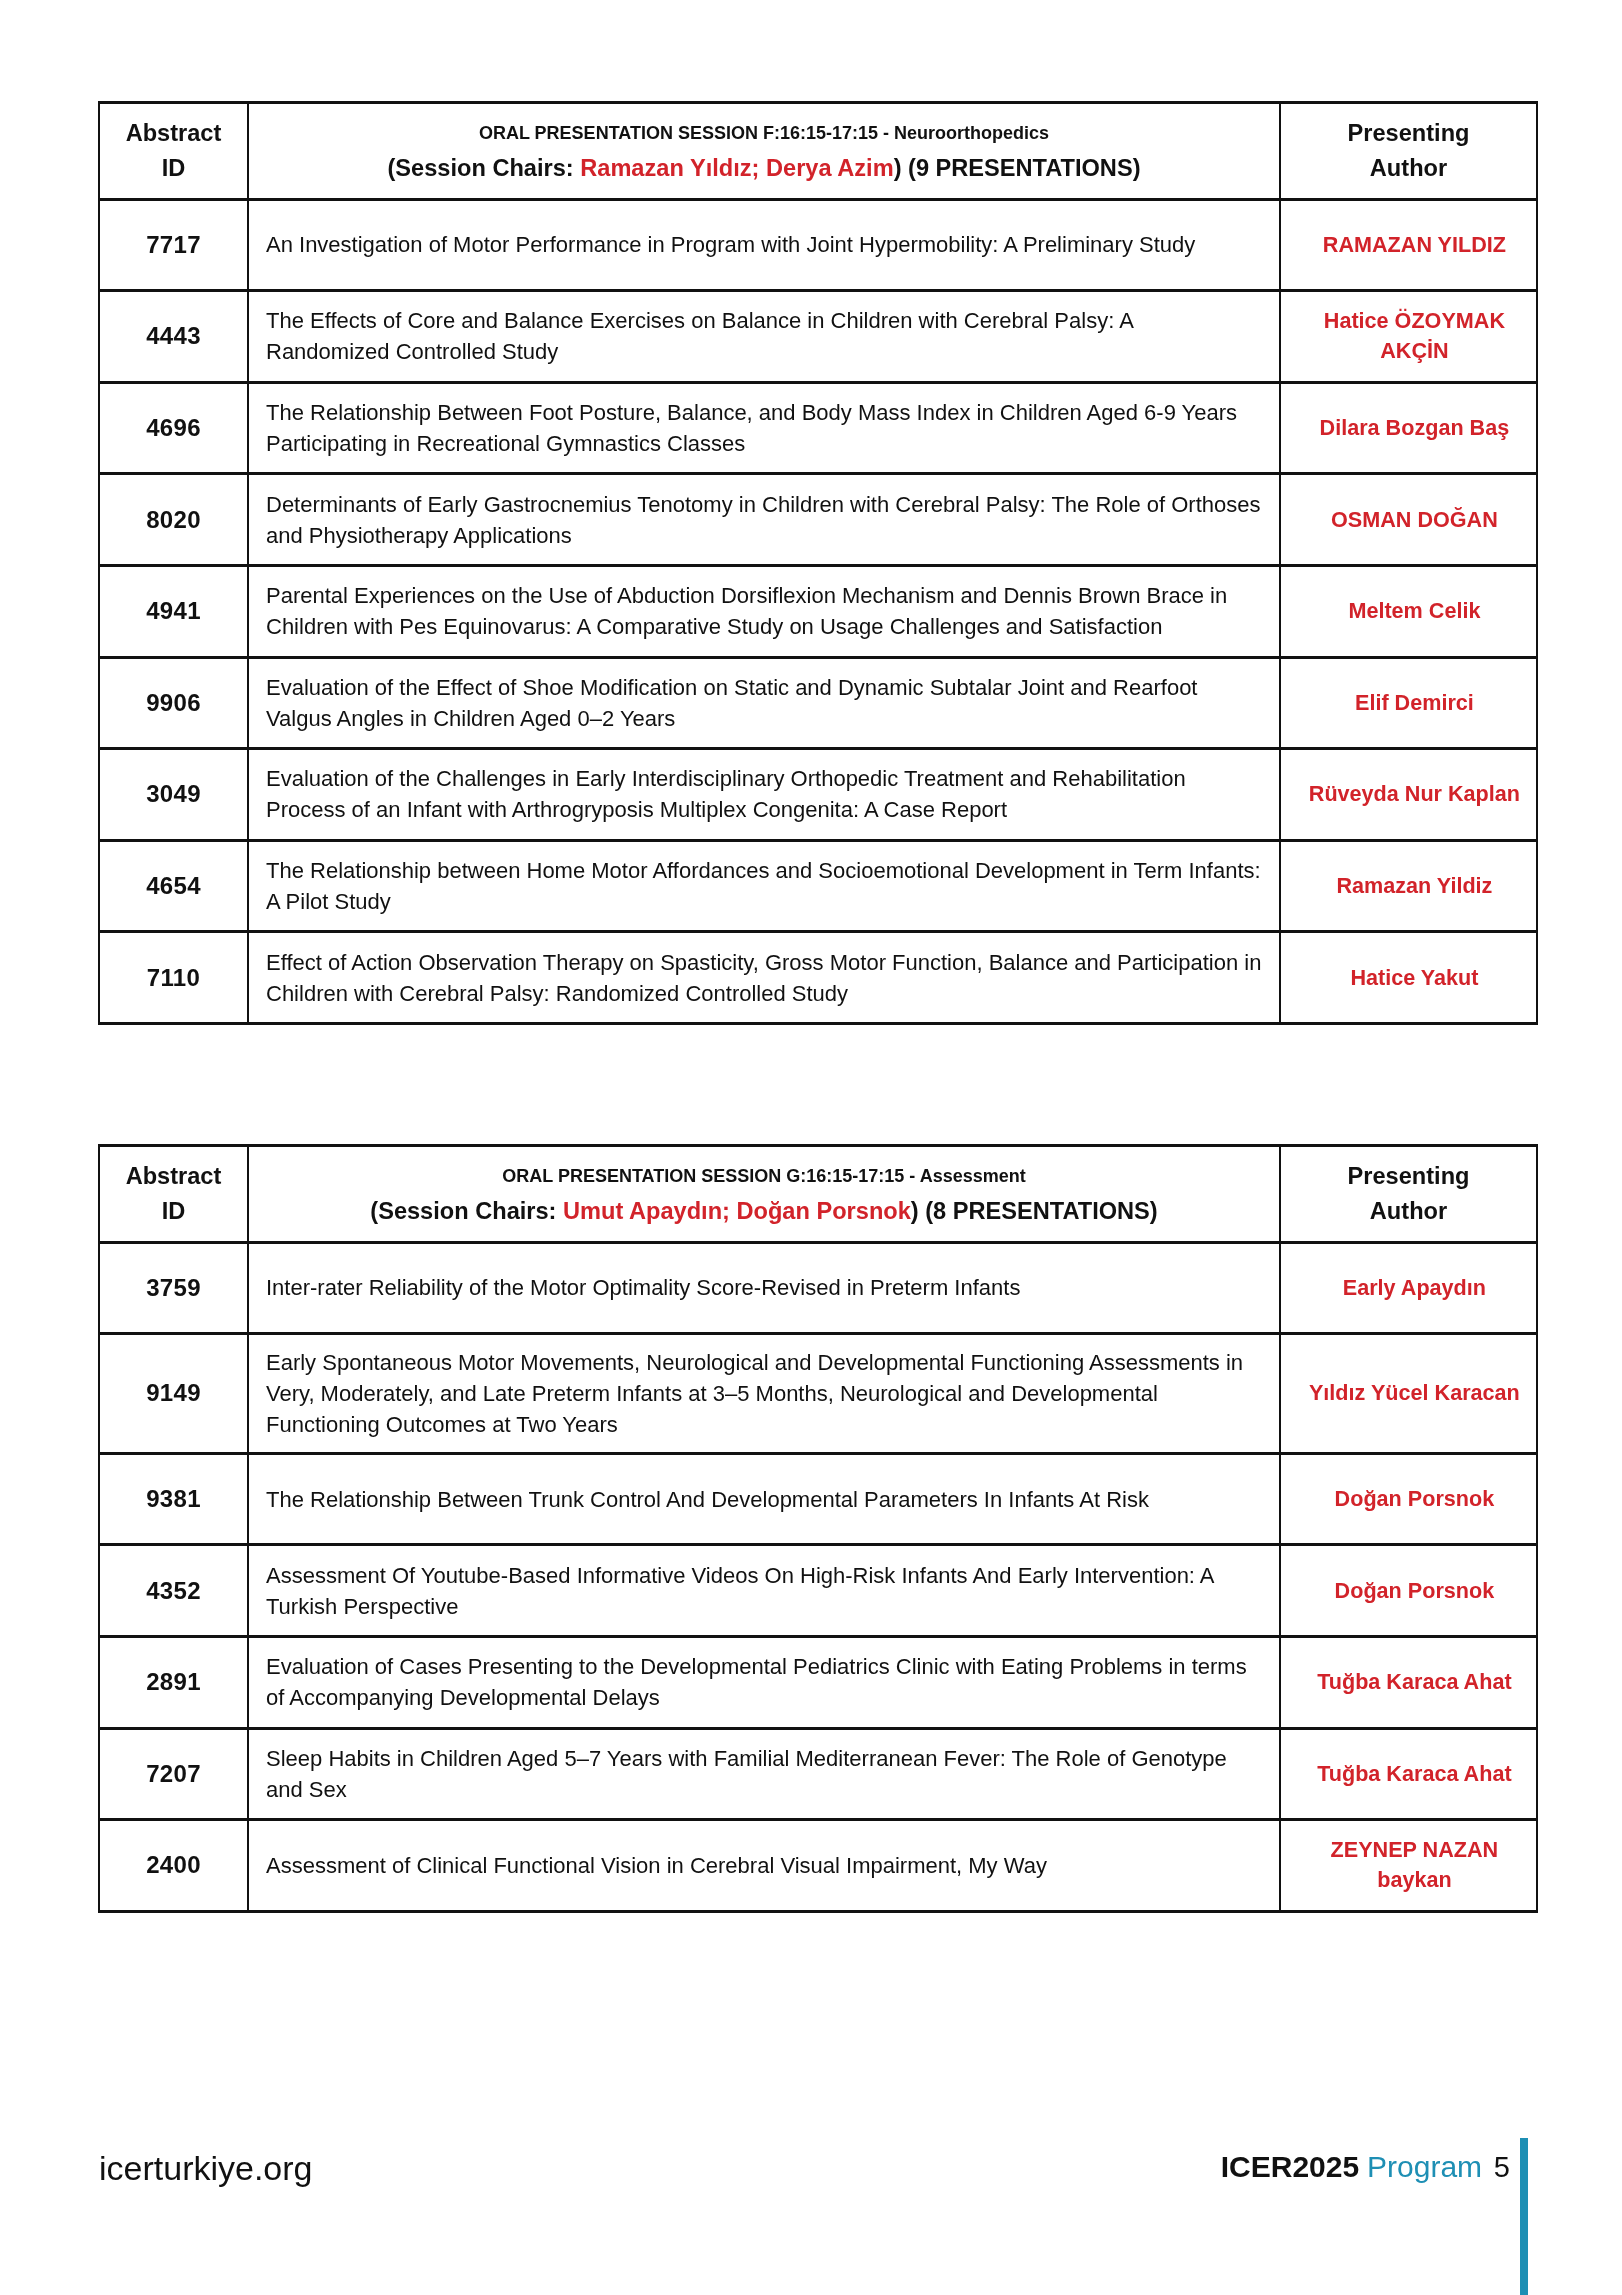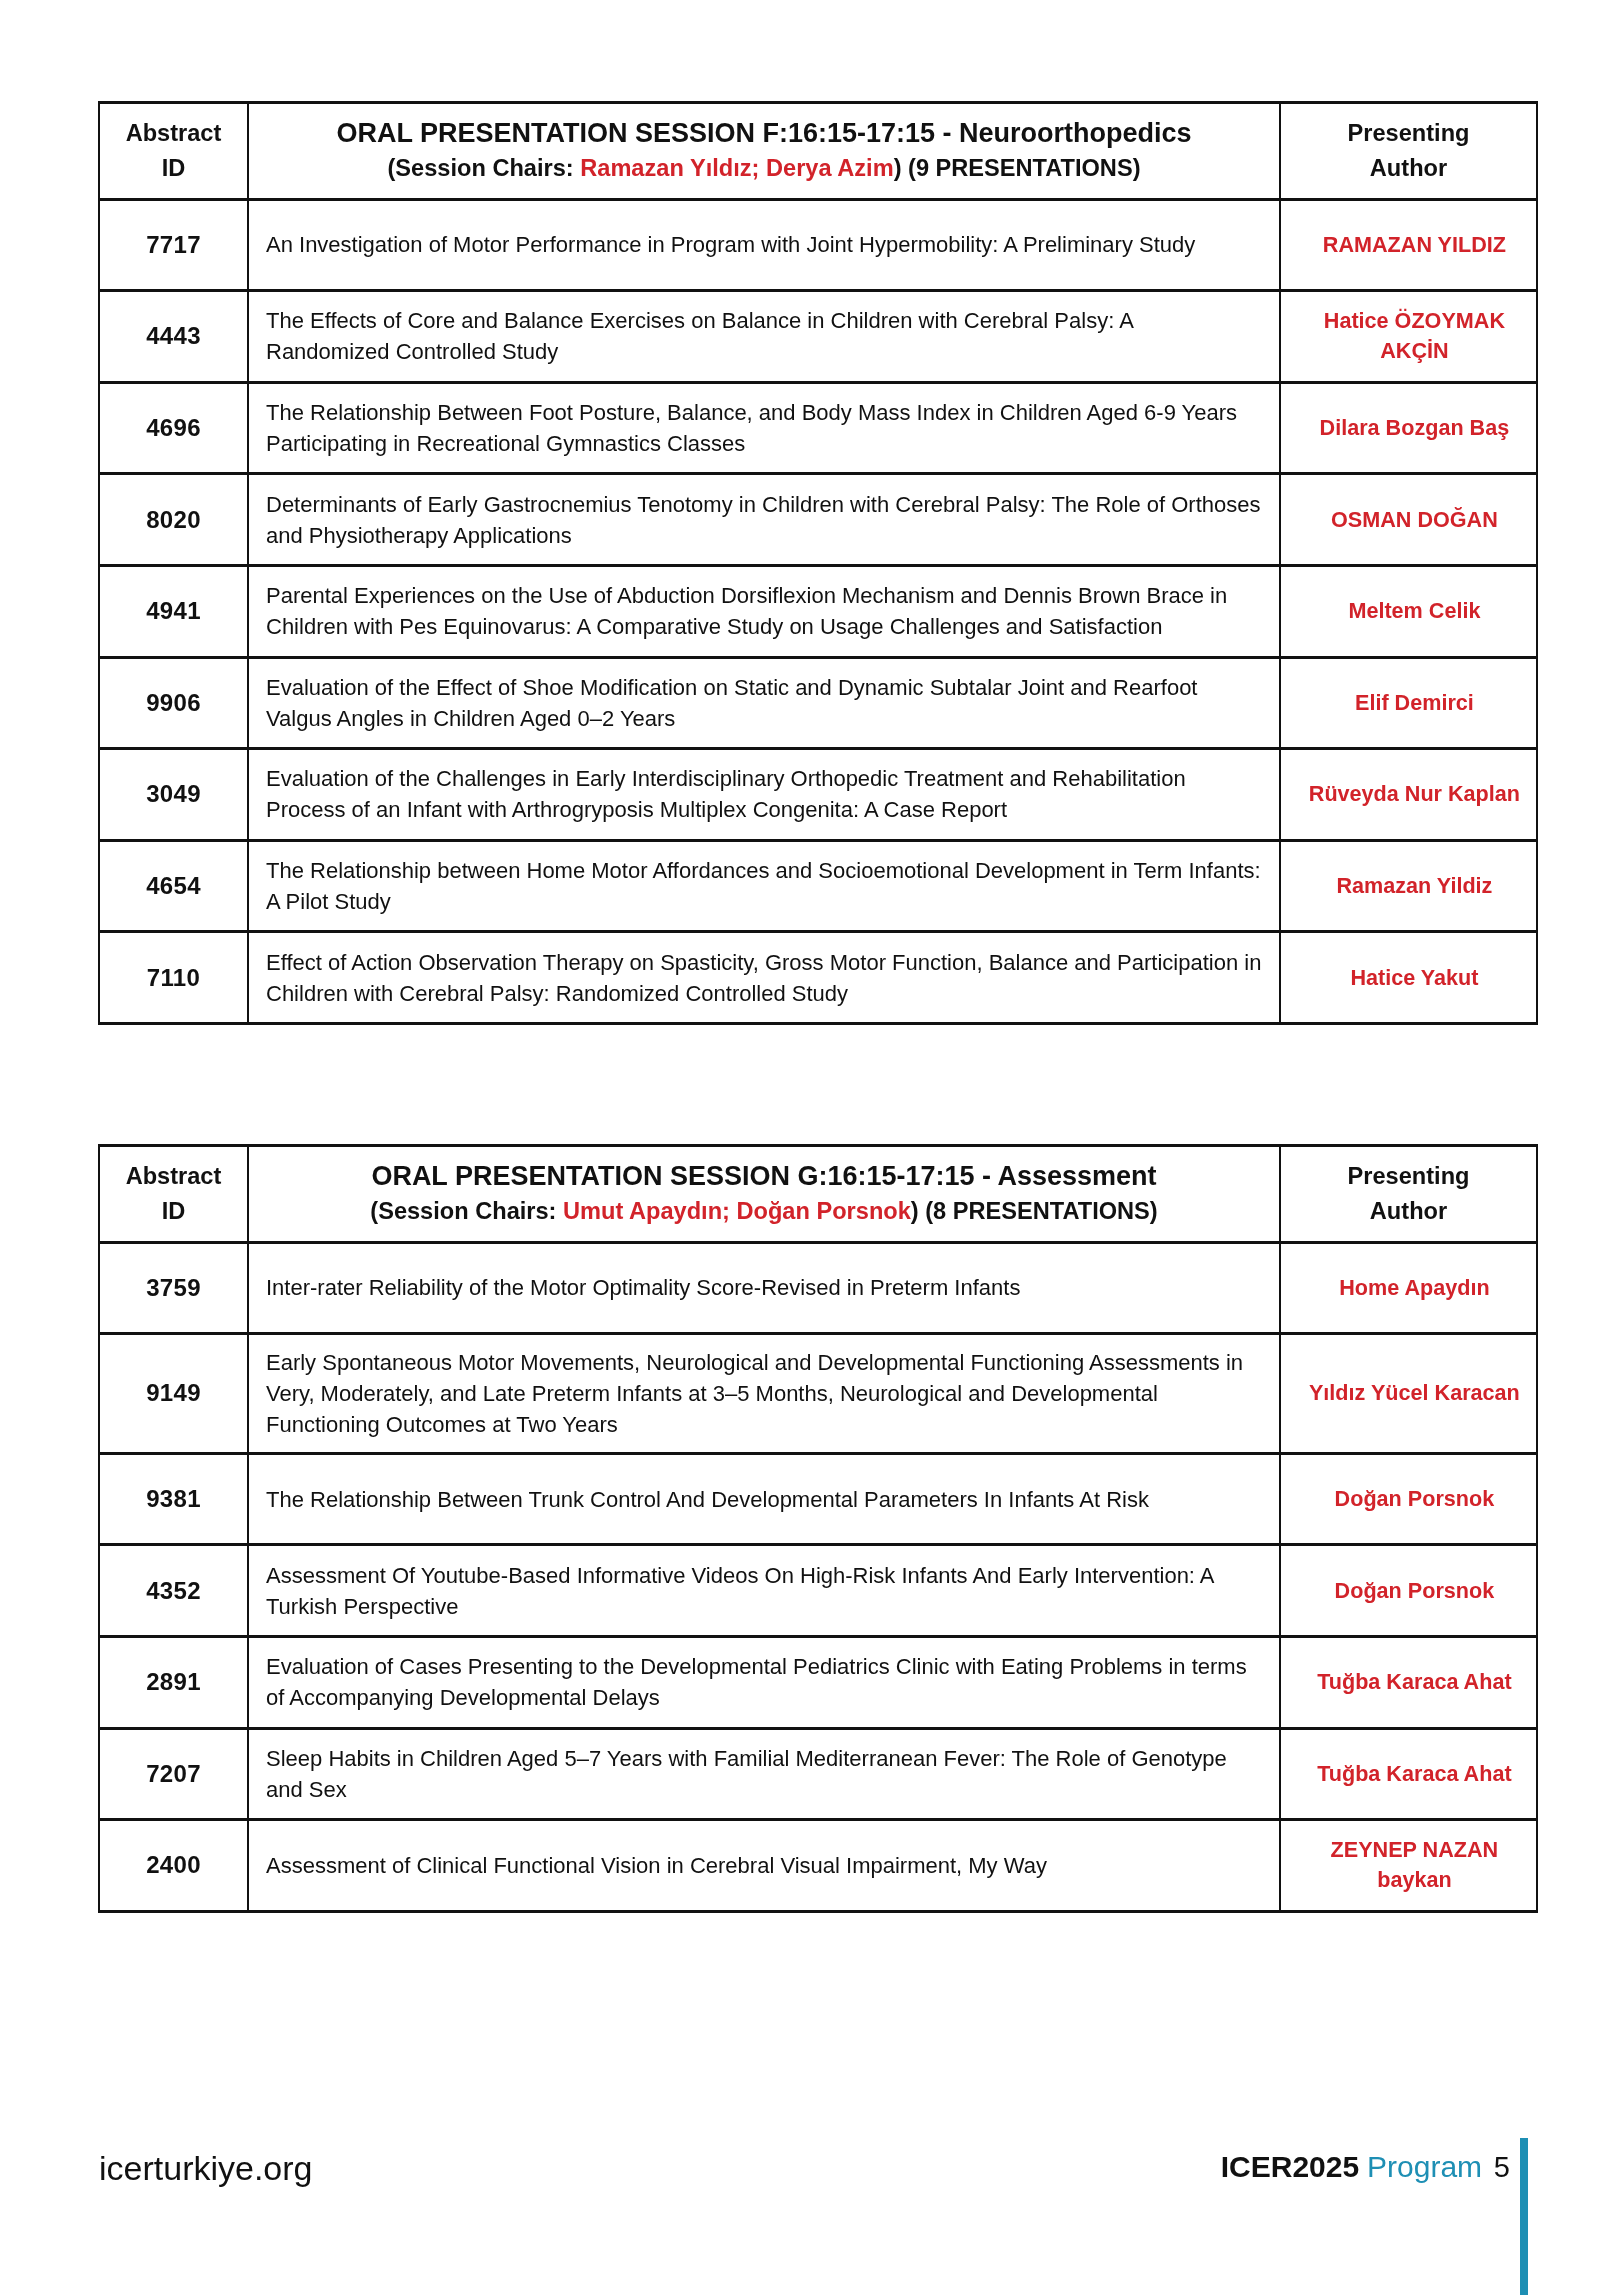--- a/index.html
+++ b/index.html
@@ -37,21 +37,21 @@
 
   .th-stack {
     white-space: pre-line;
     text-align: center;
     font-size: 23.6px;
     font-weight: bold;
     line-height: 35px;
   }
   .session-head { text-align: center; }
   .session-line1 {
-    font-size: 27px; font-weight: bold; line-height: 35px;
+    font-size: 18px; font-weight: bold; line-height: 35px;
   }
   .session-line2 {
     font-size: 23.6px; font-weight: bold; line-height: 35px;
   }
   .chair-names { color: var(--accent-red); }
 
   td.id-cell {
     text-align: center;
     font-size: 24px;
     font-weight: bold;
@@ -193,21 +193,21 @@
             <div class="session-line2"><span>(Session Chairs: </span><span class="chair-names">Umut Apaydın; Doğan Porsnok</span><span>) (8 PRESENTATIONS)</span></div>
           </th>
           <th class="th-stack">Presenting
 Author</th>
         </tr>
       </thead>
       <tbody>
           <tr>
             <td class="id-cell">3759</td>
             <td class="title-cell">Inter-rater Reliability of the Motor Optimality Score-Revised in Preterm Infants</td>
-            <td class="author-cell">Home Apaydın</td>
+            <td class="author-cell">Early Apaydın</td>
           </tr>
           <tr>
             <td class="id-cell">9149</td>
             <td class="title-cell">Early Spontaneous Motor Movements, Neurological and Developmental Functioning Assessments in Very, Moderately, and Late Preterm Infants at 3–5 Months, Neurological and Developmental Functioning Outcomes at Two Years</td>
             <td class="author-cell">Yıldız Yücel Karacan</td>
           </tr>
           <tr>
             <td class="id-cell">9381</td>
             <td class="title-cell">The Relationship Between Trunk Control And Developmental Parameters In Infants At Risk</td>
             <td class="author-cell">Doğan Porsnok</td>

